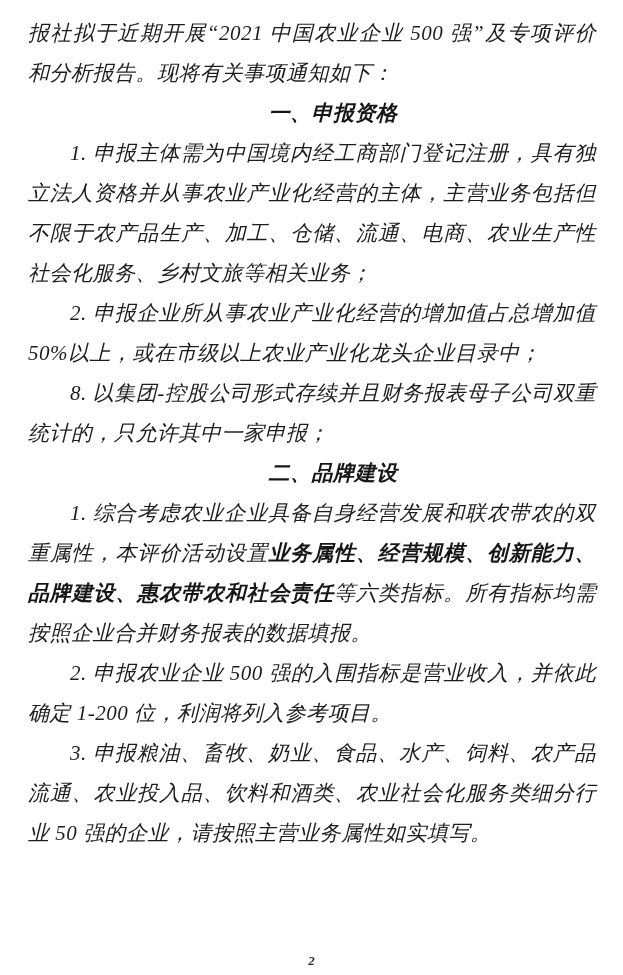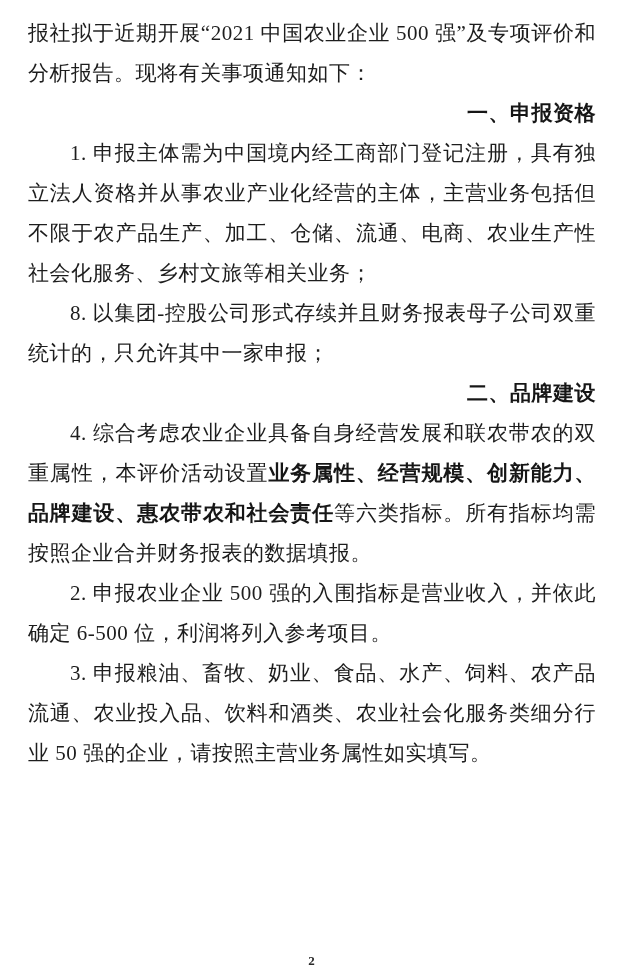--- a/index.html
+++ b/index.html
@@ -12,40 +12,41 @@
     background: #ffffff;
     position: relative;
     overflow: hidden;
   }
   .page {
     position: absolute;
     inset: 0;
     box-sizing: border-box;
     padding: 13px 27px 12px 28px;
     color: #1d1d1d;
+    font-style: italic;
   }
   .body-para, .section-heading {
     margin: 0;
     font-size: 21px;
     line-height: 40px;
     letter-spacing: 0.5px;
   }
   .body-para {
     font-family: "Liberation Serif", "DejaVu Serif", serif;
     text-align: justify;
     text-indent: 2em;
   }
   .body-para.no-indent {
     text-indent: 0;
   }
   .section-heading {
     font-family: "Liberation Sans", "DejaVu Sans", sans-serif;
     font-weight: bold;
     text-indent: 2em;
-    text-align: right;
+    text-align: center;
     color: #161616;
   }
   .bold-emphasis {
     font-family: "Liberation Sans", "DejaVu Sans", sans-serif;
     font-weight: bold;
     color: #161616;
   }
   .page-number {
     position: absolute;
     bottom: 6px;
@@ -62,27 +63,28 @@
 <body>
 
 <div class="page">
 
   <p class="body-para no-indent">报社拟于近期开展“2021 中国农业企业 500 强”及专项评价和分析报告。现将有关事项通知如下：</p>
 
   <h2 class="section-heading">一、申报资格</h2>
 
   <p class="body-para">1. 申报主体需为中国境内经工商部门登记注册，具有独立法人资格并从事农业产业化经营的主体，主营业务包括但不限于农产品生产、加工、仓储、流通、电商、农业生产性社会化服务、乡村文旅等相关业务；</p>
 
+  <p class="body-para">2. 申报企业所从事农业产业化经营的增加值占总增加值 50%以上，或在市级以上农业产业化龙头企业目录中；</p>
 
   <p class="body-para">8. 以集团-控股公司形式存续并且财务报表母子公司双重统计的，只允许其中一家申报；</p>
 
 
   <h2 class="section-heading">二、品牌建设</h2>
 
-  <p class="body-para"><span>4. 综合考虑农业企业具备自身经营发展和联农带农的双重属性，本评价活动设置</span><span class="bold-emphasis">业务属性、经营规模、创新能力、品牌建设、惠农带农和社会责任</span><span>等六类指标。所有指标均需按照企业合并财务报表的数据填报。</span></p>
+  <p class="body-para"><span>1. 综合考虑农业企业具备自身经营发展和联农带农的双重属性，本评价活动设置</span><span class="bold-emphasis">业务属性、经营规模、创新能力、品牌建设、惠农带农和社会责任</span><span>等六类指标。所有指标均需按照企业合并财务报表的数据填报。</span></p>
 
-  <p class="body-para">2. 申报农业企业 500 强的入围指标是营业收入，并依此确定 6-500 位，利润将列入参考项目。</p>
+  <p class="body-para">2. 申报农业企业 500 强的入围指标是营业收入，并依此确定 1-200 位，利润将列入参考项目。</p>
 
   <p class="body-para">3. 申报粮油、畜牧、奶业、食品、水产、饲料、农产品流通、农业投入品、饮料和酒类、农业社会化服务类细分行业 50 强的企业，请按照主营业务属性如实填写。</p>
 
   <div class="page-number">2</div>
 
 </div>
 
 </body></html>

